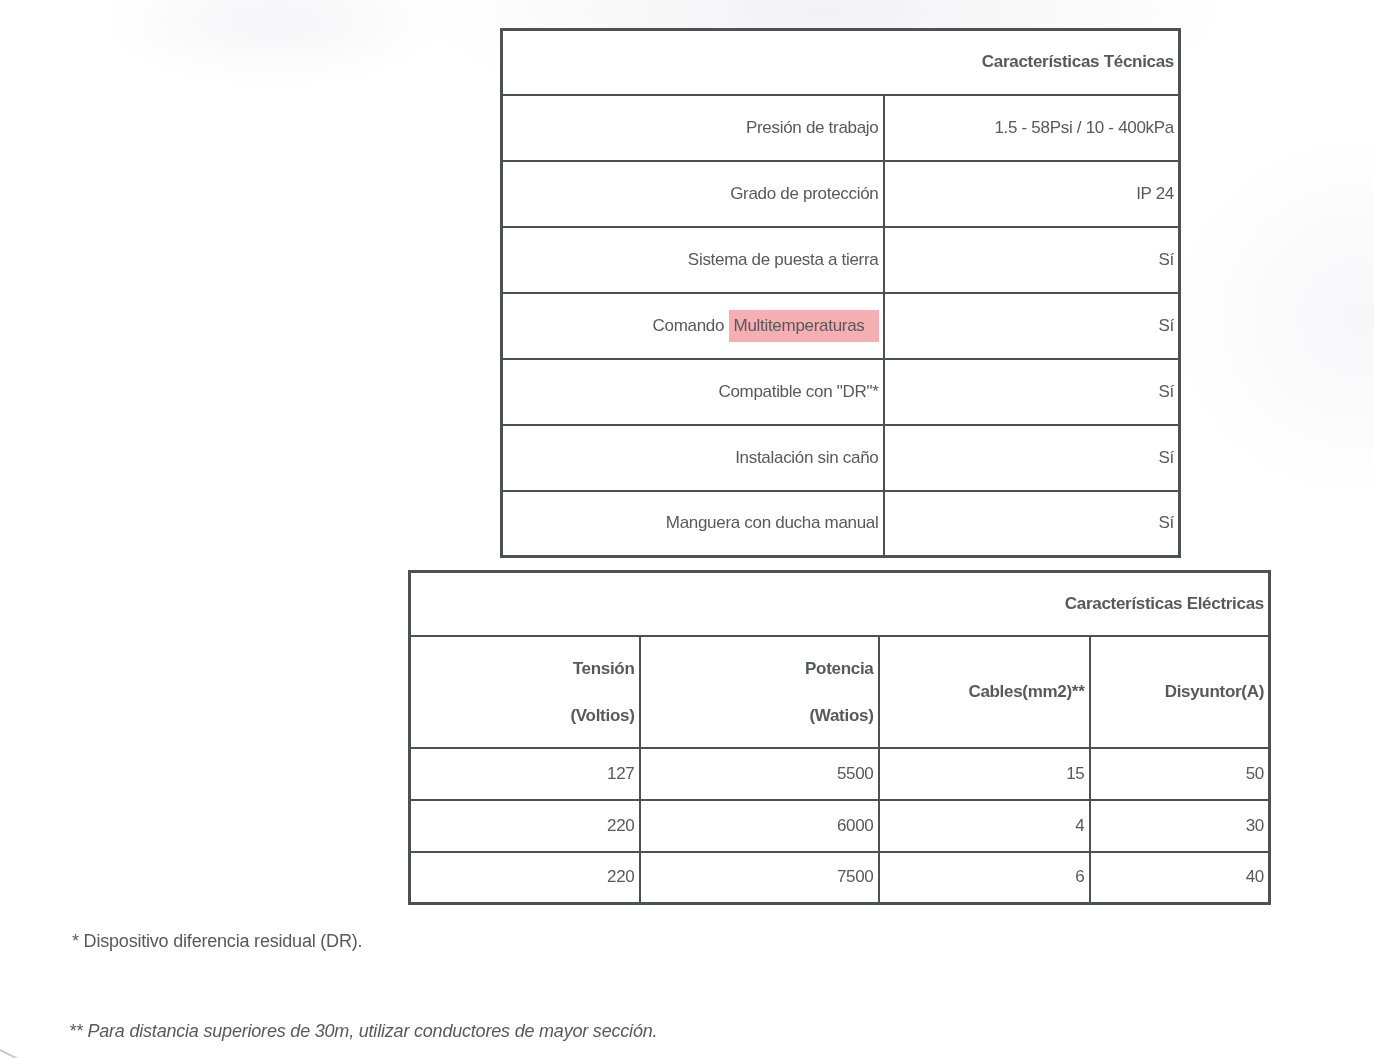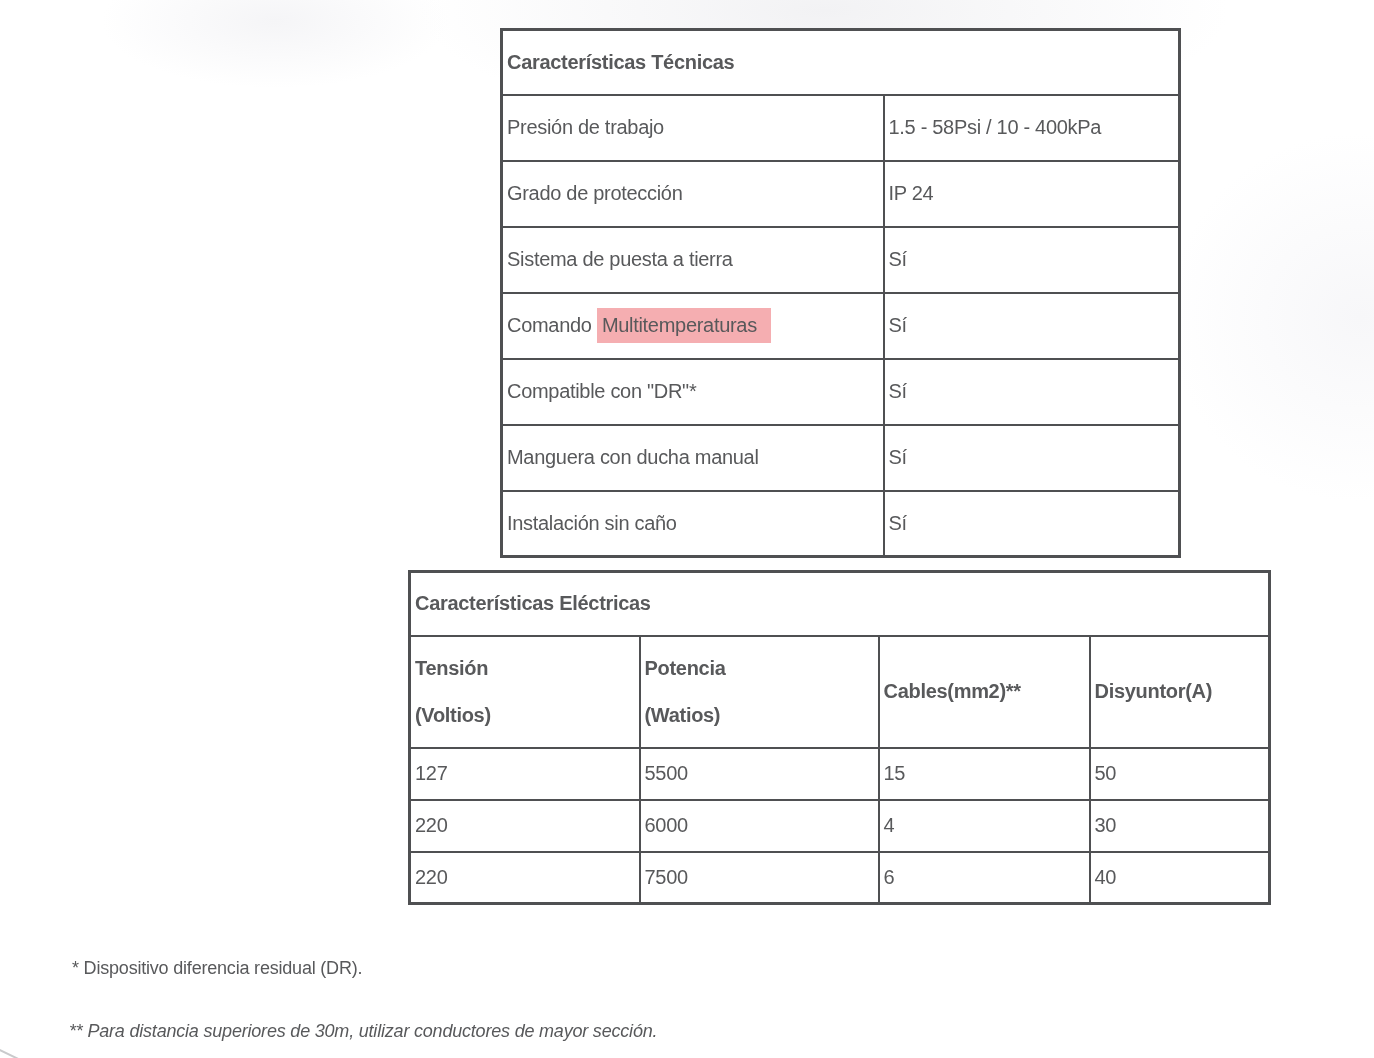--- a/index.html
+++ b/index.html
@@ -18,24 +18,24 @@
     background:
       radial-gradient(42% 16% at 60% 1%, #f2f2f4 0%, rgba(242,242,244,0) 70%),
       radial-gradient(18% 9% at 20% 2%, #f5f5f7 0%, rgba(245,245,247,0) 70%),
       radial-gradient(20% 25% at 99% 30%, #f7f7f9 0%, rgba(247,247,249,0) 70%),
       #ffffff;
   }
 
   table { border-collapse: collapse; table-layout: fixed; background: #fff; }
   th, td {
     border: 2px solid var(--border);
-    text-align: left;
+    text-align: right;
     vertical-align: middle;
     padding: 0 4px;
-    font-size: 20px;
+    font-size: 17px;
     letter-spacing: -0.3px;
     white-space: nowrap;
     overflow: hidden;
   }
 
   .t1 {
     position: absolute; left: 500px; top: 28px;
     width: 678px;
     border: 3px solid var(--border);
   }
@@ -61,21 +61,21 @@
   .t2 .colhead .line { display: block; line-height: 47px; }
   .t2 tbody td { height: 52px; font-weight: normal; }
 
   .fn {
     position: absolute;
     margin: 0;
     font-size: 18px;
     letter-spacing: -0.2px;
     color: var(--text);
   }
-  .fn1 { left: 72px; top: 958px; }
+  .fn1 { left: 72px; top: 931px; }
   .fn2 { left: 69px; top: 1021px; font-style: italic; }
 
   .artifact {
     position: absolute;
     left: -6px; top: 1046px;
     width: 30px; height: 12px;
     border-top: 2px solid #c9cacc;
     transform: rotate(26deg);
     transform-origin: left top;
   }
@@ -110,25 +110,25 @@
         </tr>
         <tr>
           <th>Comando <span class="hl">Multitemperaturas</span></th>
           <td>Sí</td>
         </tr>
         <tr>
           <th>Compatible con "DR"*</th>
           <td>Sí</td>
         </tr>
         <tr>
-          <th>Manguera con ducha manual</th>
+          <th>Instalación sin caño</th>
           <td>Sí</td>
         </tr>
         <tr>
-          <th>Instalación sin caño</th>
+          <th>Manguera con ducha manual</th>
           <td>Sí</td>
         </tr>
       </tbody>
   </table>
 
   <table class="t2">
     <colgroup>
         <col class="c0">
         <col class="c1">
         <col class="c2">

